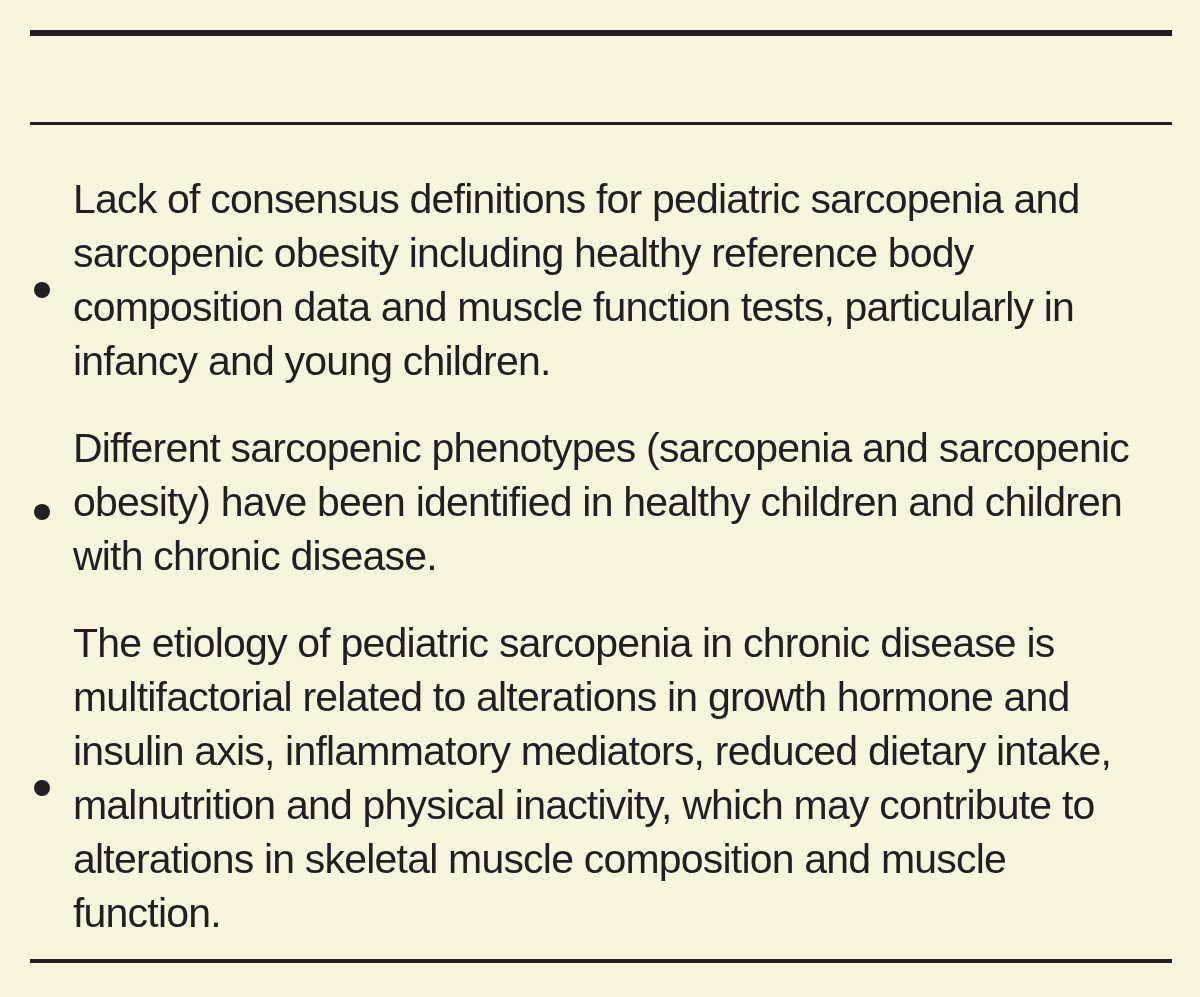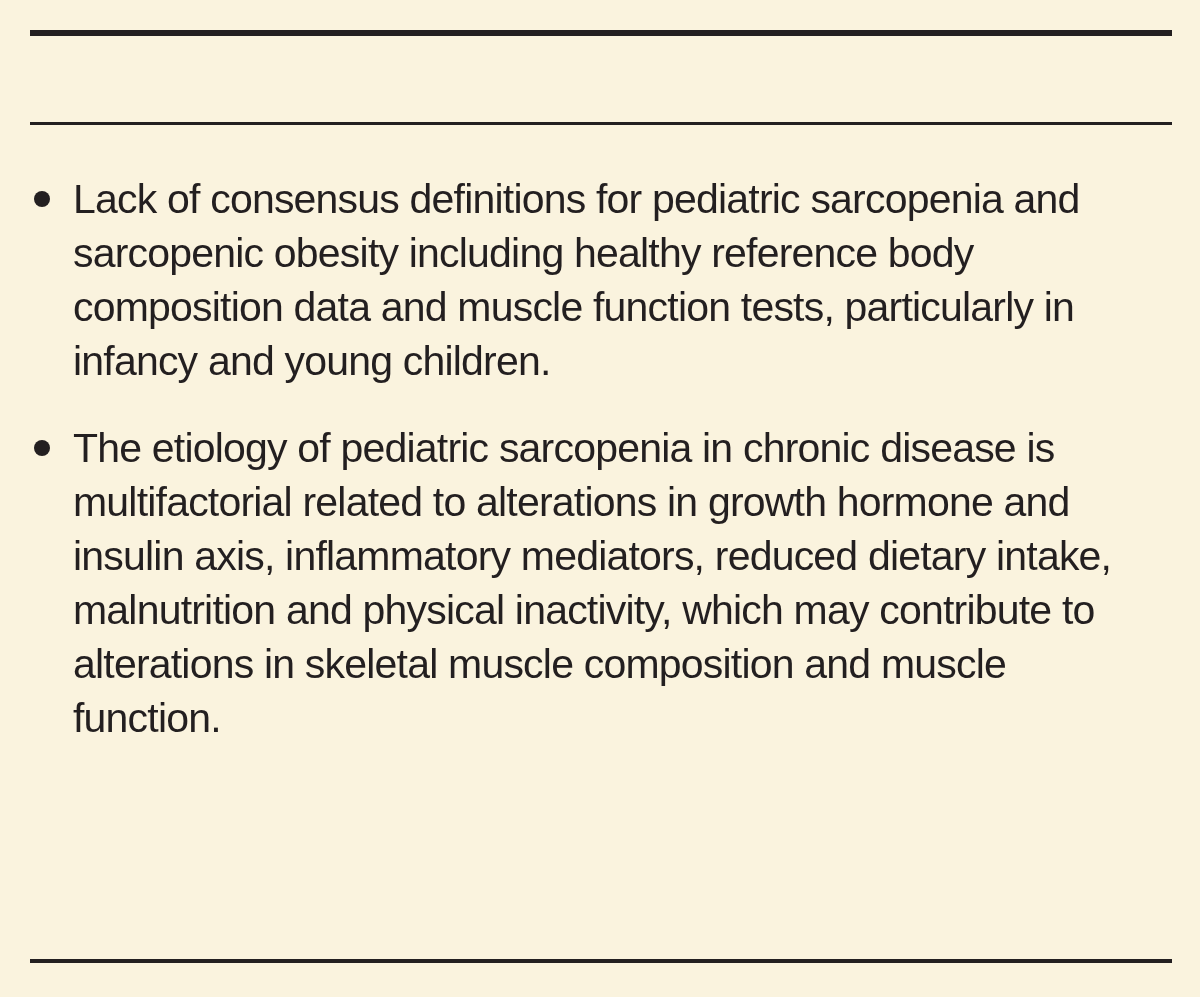--- a/index.html
+++ b/index.html
@@ -50,21 +50,21 @@
     color: #231f20;
   }
   .bullets {
     position: absolute;
     left: 30px;
     top: 172px;
     width: 1125px;
   }
   .bullet {
     display: flex;
-    align-items: flex-start;
+    align-items: center;
     margin-bottom: 33px;
   }
   .bullet-dot {
     flex: none;
     width: 16px;
     height: 16px;
     border-radius: 50%;
     background: #231f20;
     margin: 19px 0 0 4px;
   }
@@ -86,20 +86,24 @@
 
   <div class="rule rule-under-title"></div>
 
   <div class="bullets">
 
     <div class="bullet">
       <span class="bullet-dot"></span>
       <span class="bullet-text">Lack of consensus definitions for pediatric sarcopenia and sarcopenic obesity including healthy reference body composition data and muscle function tests, particularly in infancy and young children.</span>
     </div>
 
+    <div class="bullet">
+      <span class="bullet-dot"></span>
+      <span class="bullet-text">Different sarcopenic phenotypes (sarcopenia and sarcopenic obesity) have been identified in healthy children and children with chronic disease.</span>
+    </div>
 
     <div class="bullet">
       <span class="bullet-dot"></span>
       <span class="bullet-text">The etiology of pediatric sarcopenia in chronic disease is multifactorial related to alterations in growth hormone and insulin axis, inflammatory mediators, reduced dietary intake, malnutrition and physical inactivity, which may contribute to alterations in skeletal muscle composition and muscle function.</span>
     </div>
 
   </div>
 
   <div class="rule rule-bottom"></div>
 

